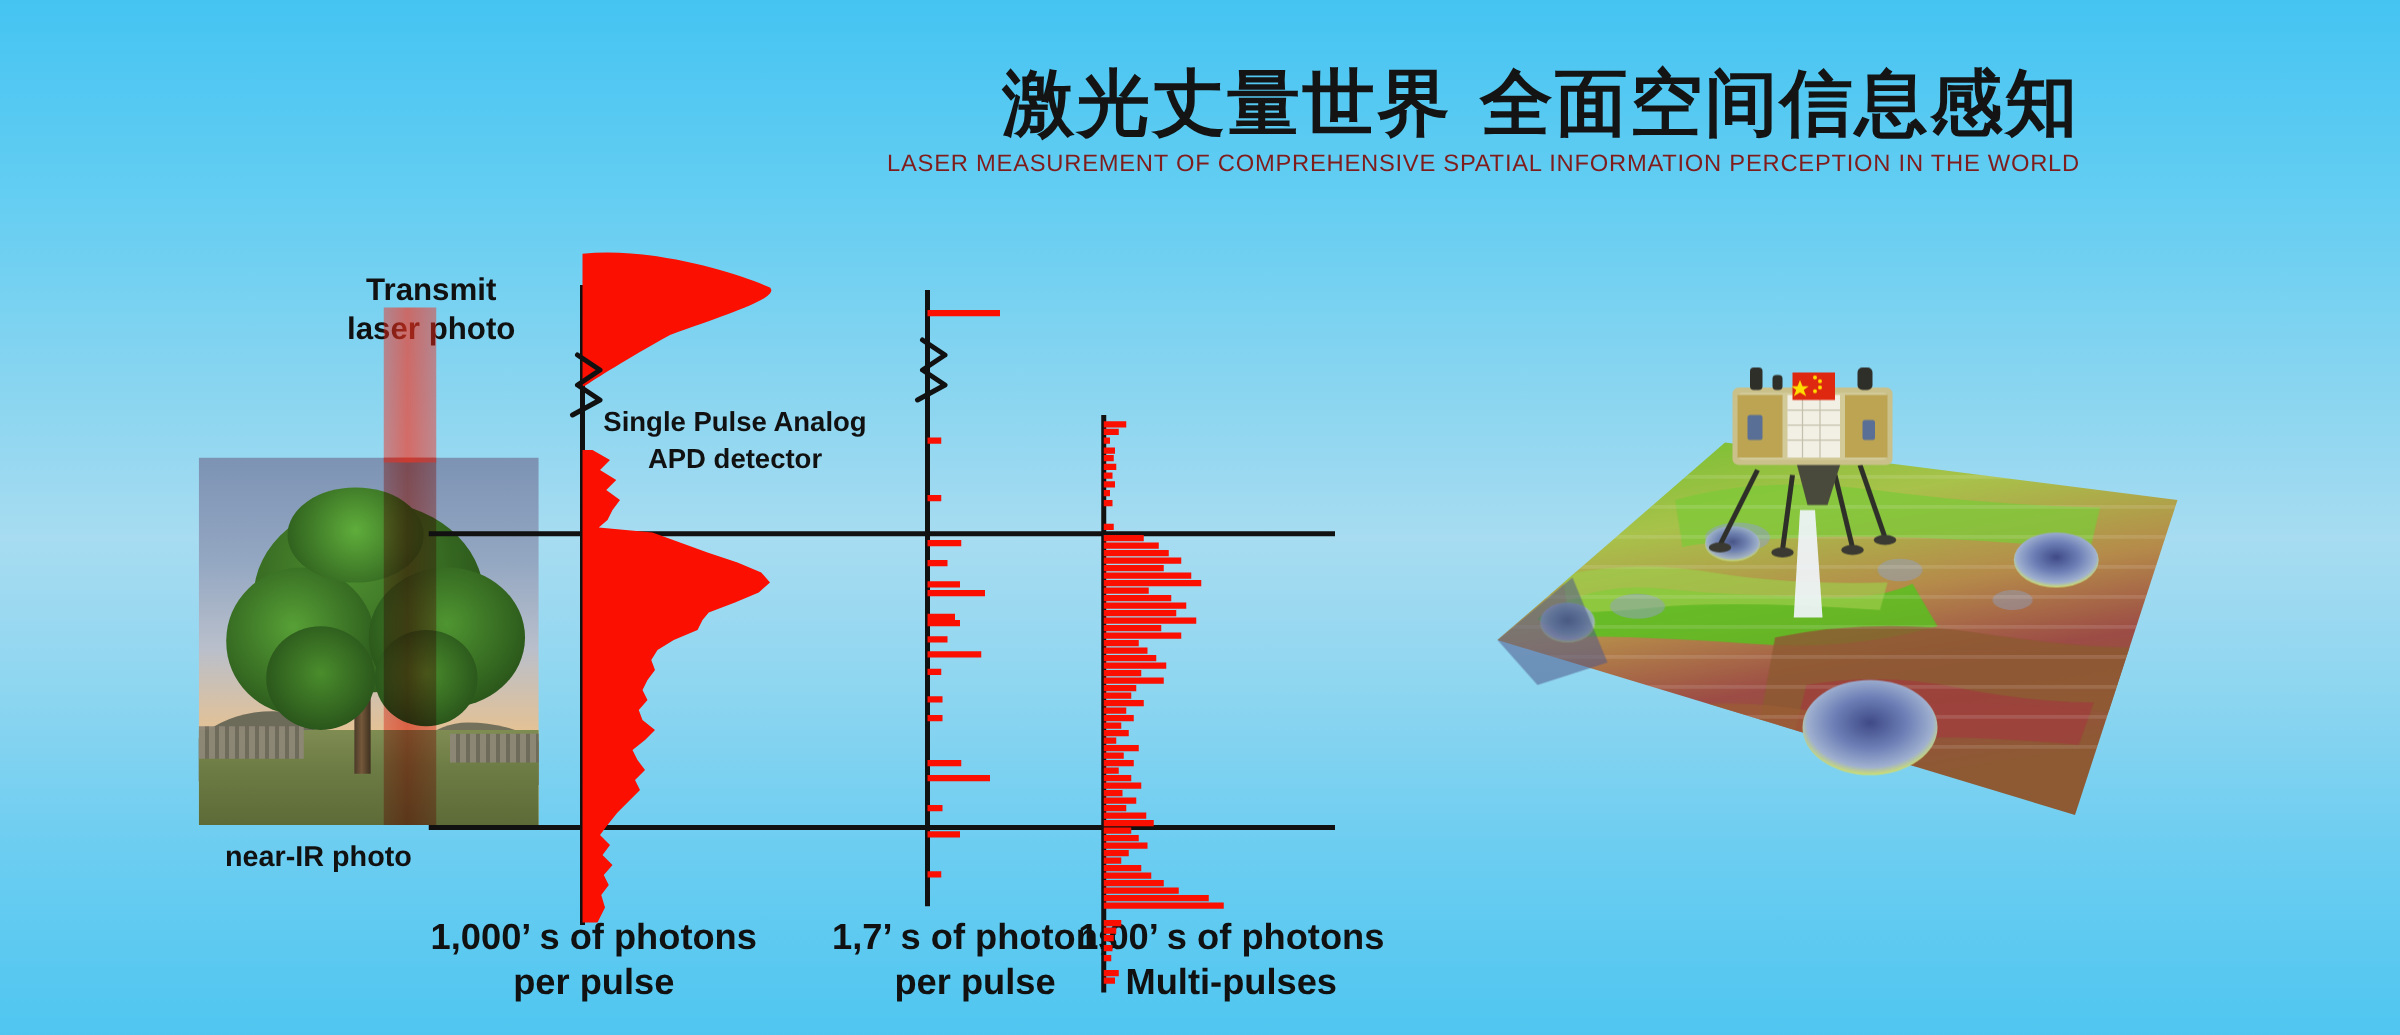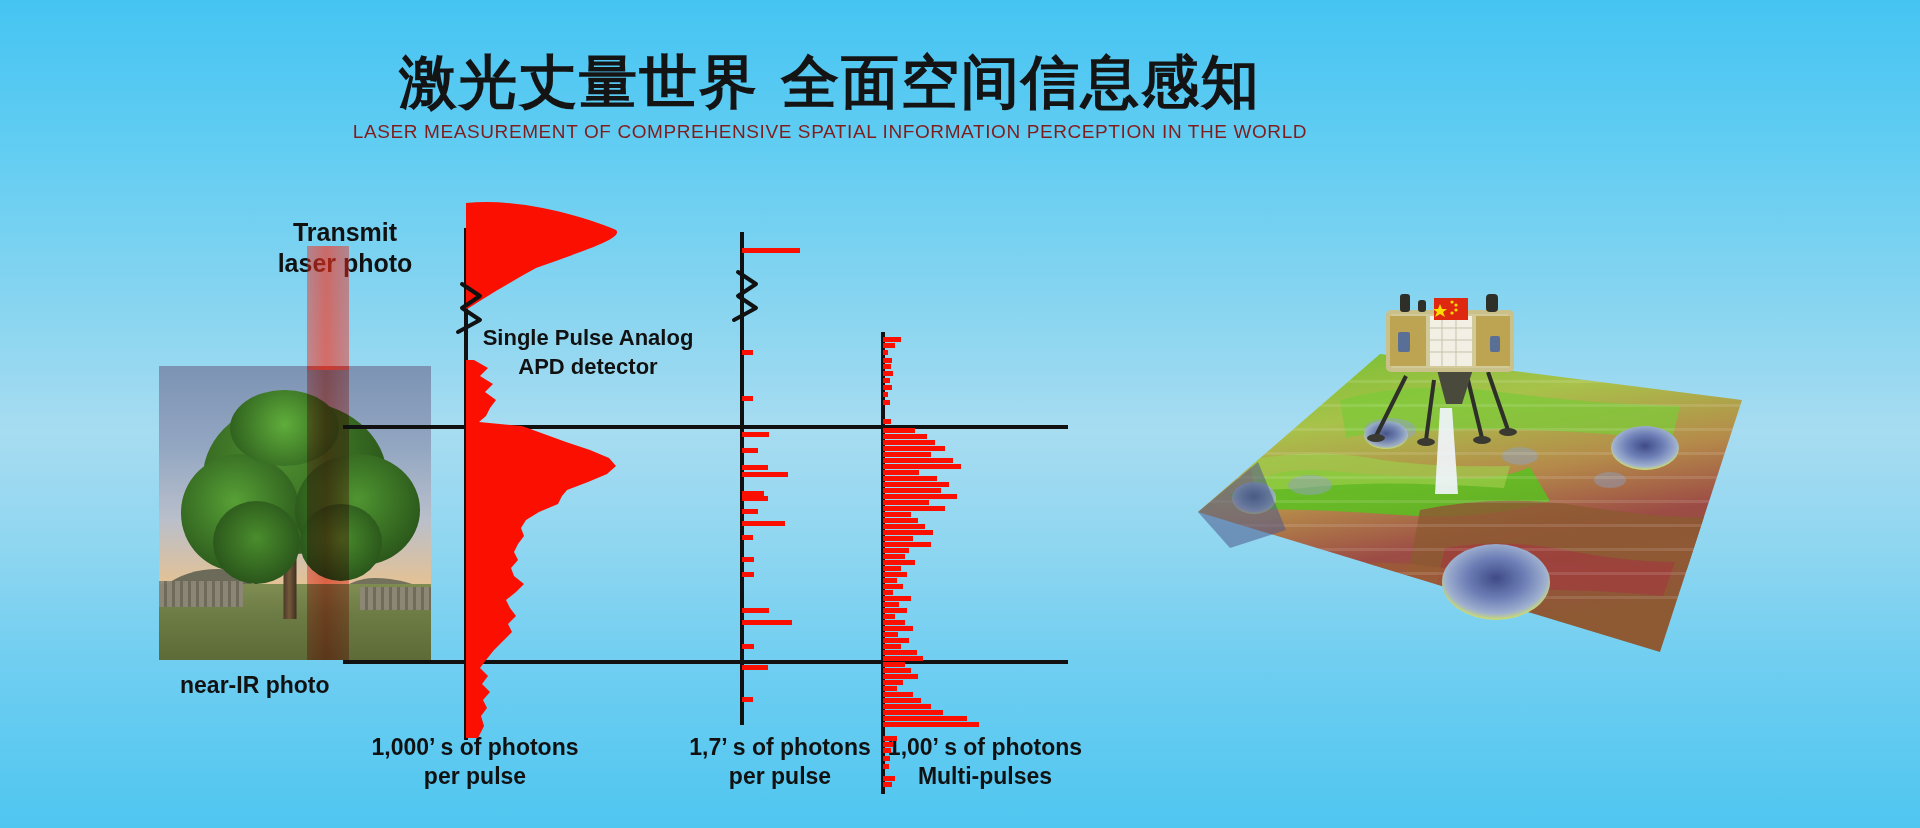--- a/index.html
+++ b/index.html
@@ -11,21 +11,21 @@
        #62cdf2 18%,
        #8ed6f0 40%,
        #a7dcf1 52%,
        #8fd6f0 66%,
        #6ccdf1 82%,
        #4fc6f0 100%);
     position:relative;
   }
 
   
-  #header { position:absolute; top:0; left:6px; width:1648px; text-align:center; }
+  #header { position:absolute; top:0; left:16px; width:1648px; text-align:right; }
   #title {
     font-size:58px; font-weight:bold; color:#141414;
     letter-spacing:2px; margin-top:52px; line-height:1.05;
     font-family:"DejaVu Sans","Liberation Sans",sans-serif;
   }
   #subtitle {
     font-size:19px; color:#7f1d1d; letter-spacing:0.6px;
     margin-top:8px; font-weight:400;
     font-family:"Liberation Sans", sans-serif;
   }
@@ -64,21 +64,21 @@
   #transmit-label { position:absolute; left:245px; top:217px; width:200px; text-align:center;
                     font-size:25px; font-weight:bold; color:#111; line-height:1.22; }
 
   
   .chart-title { position:absolute; text-align:center; font-size:22px; font-weight:bold;
                  color:#111; line-height:1.3; }
   #t-apd   { left:443px; top:288px; width:290px; }
   #t-micro { left:813px; top:268px; width:420px; }
 
   
-  .caption { position:absolute; text-align:center; font-size:23px; font-weight:bold;
+  .caption { position:absolute; text-align:center; font-size:29px; font-weight:bold;
              color:#111; line-height:1.24; white-space:pre-line; }
   #c1 { left:340px; top:733px; width:270px; }
   #c2 { left:655px; top:733px; width:250px; }
   #c3 { left:850px; top:733px; width:270px; }
 
   
   .href { position:absolute; height:4px; background:#111; }
   #href-top { left:343px; top:425px; width:725px; }
   #href-bot { left:343px; top:660px; width:725px; }
 

